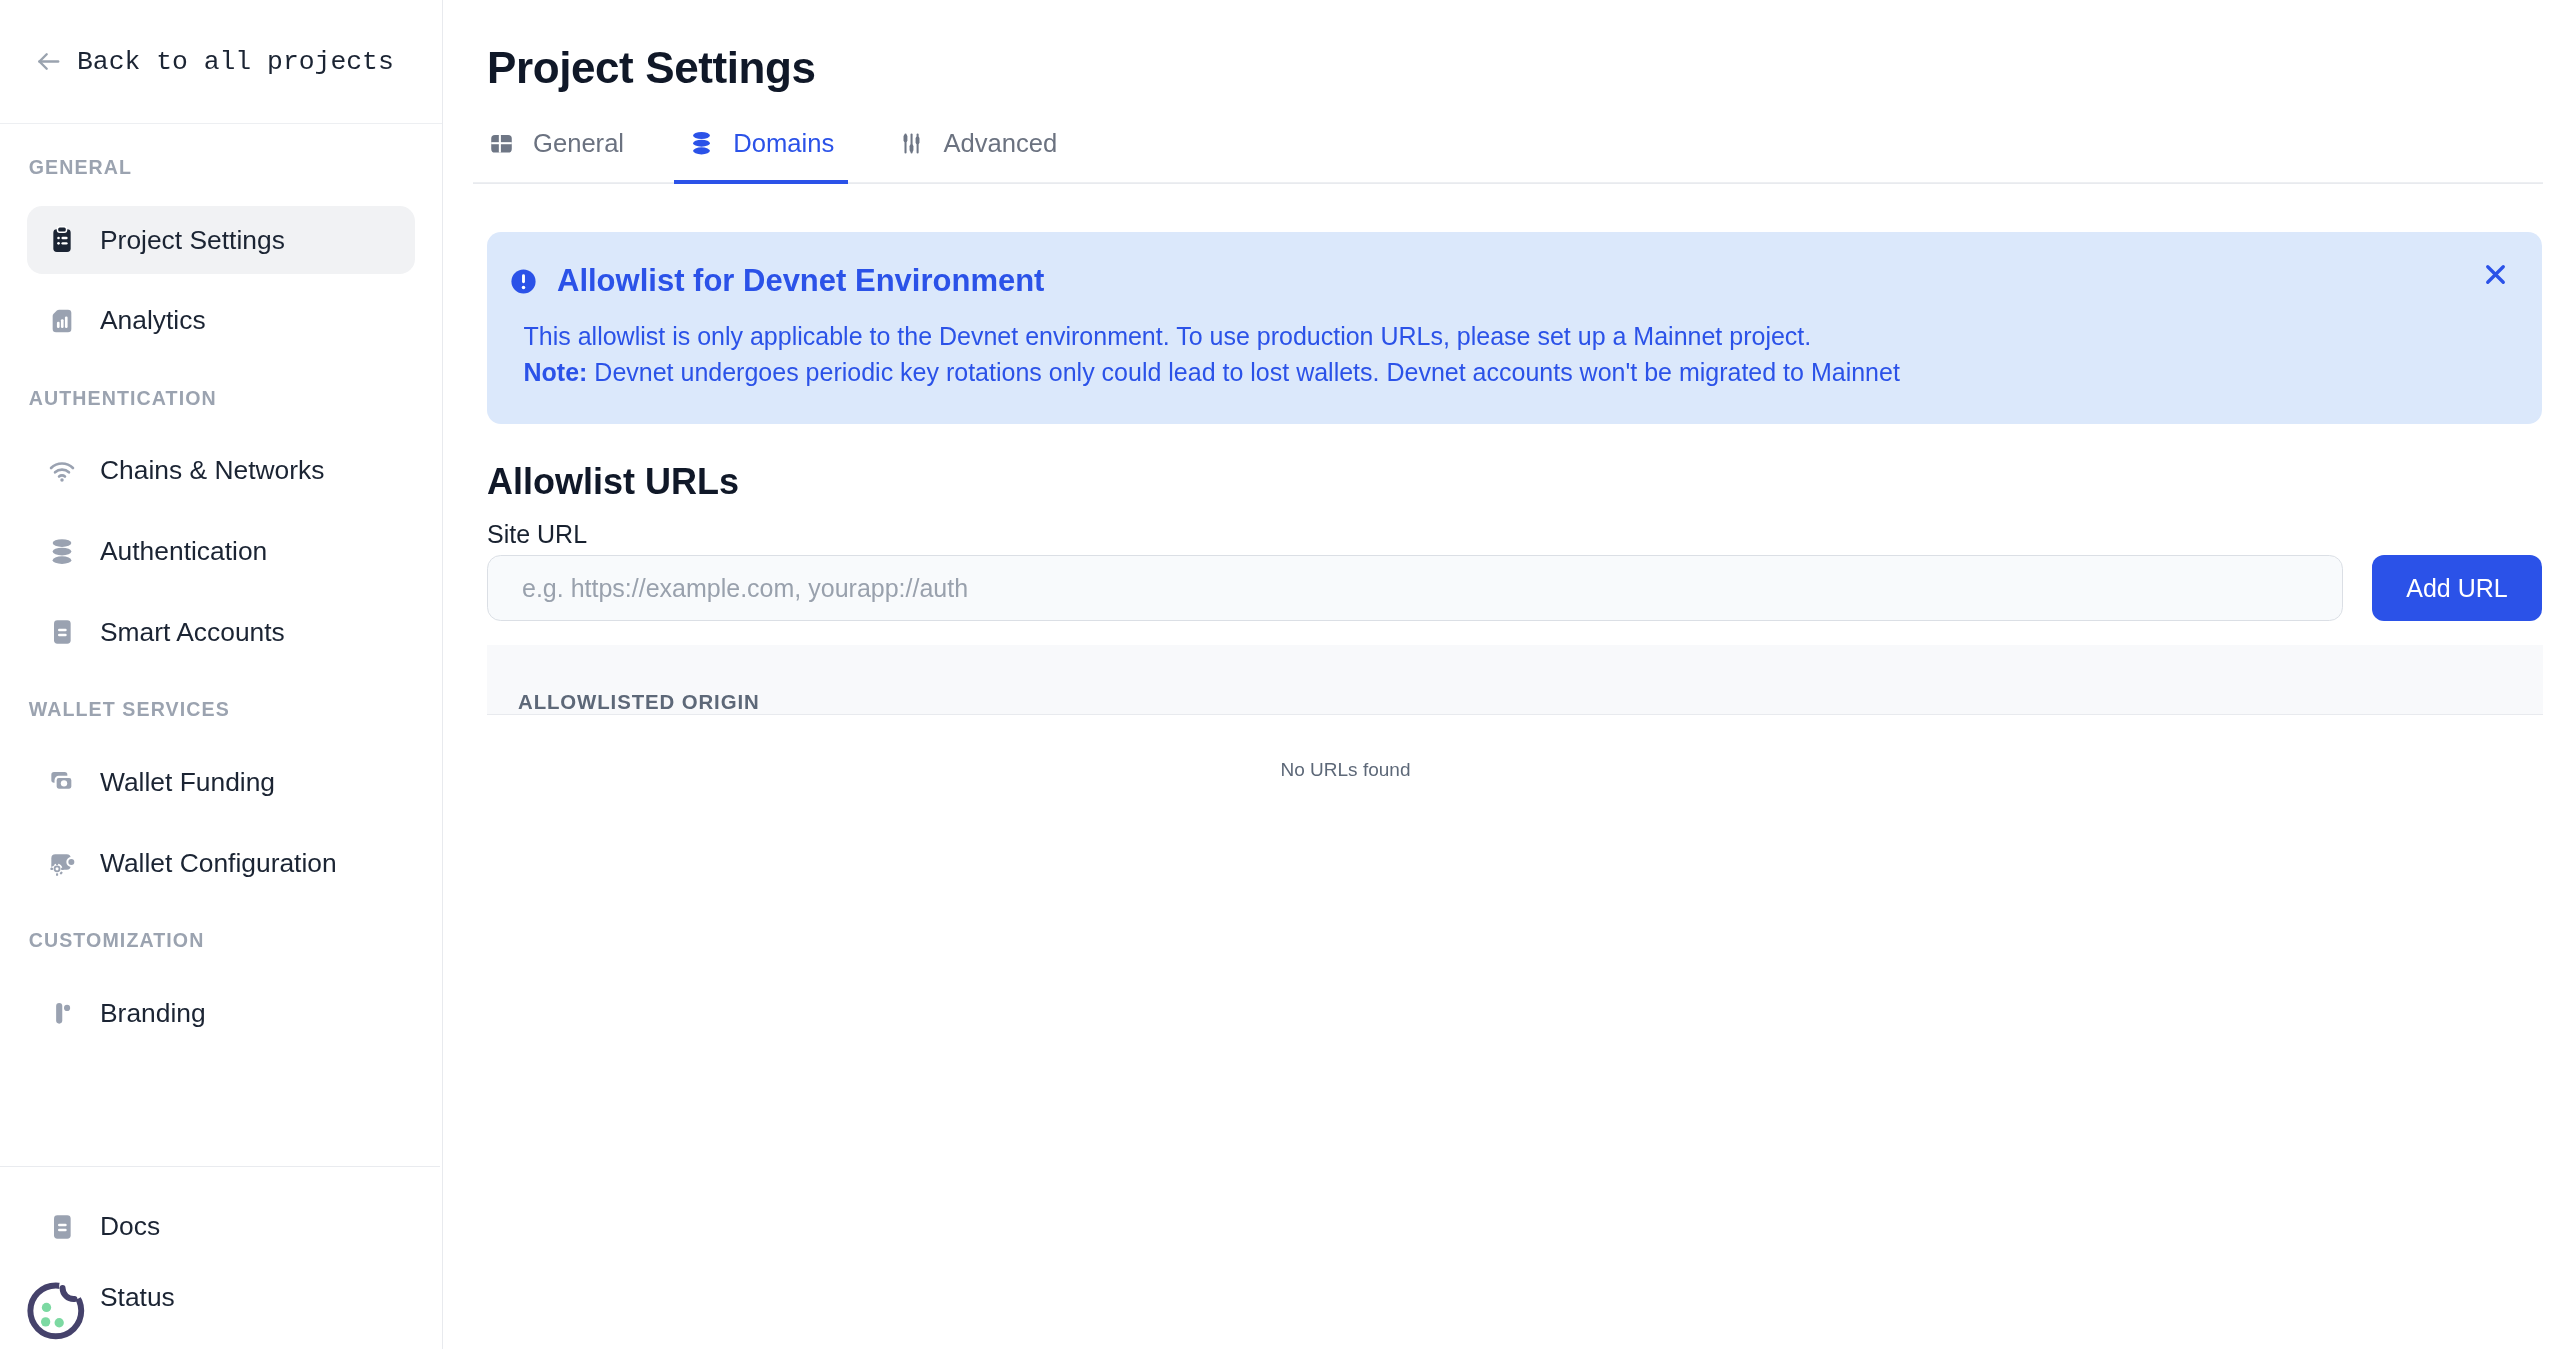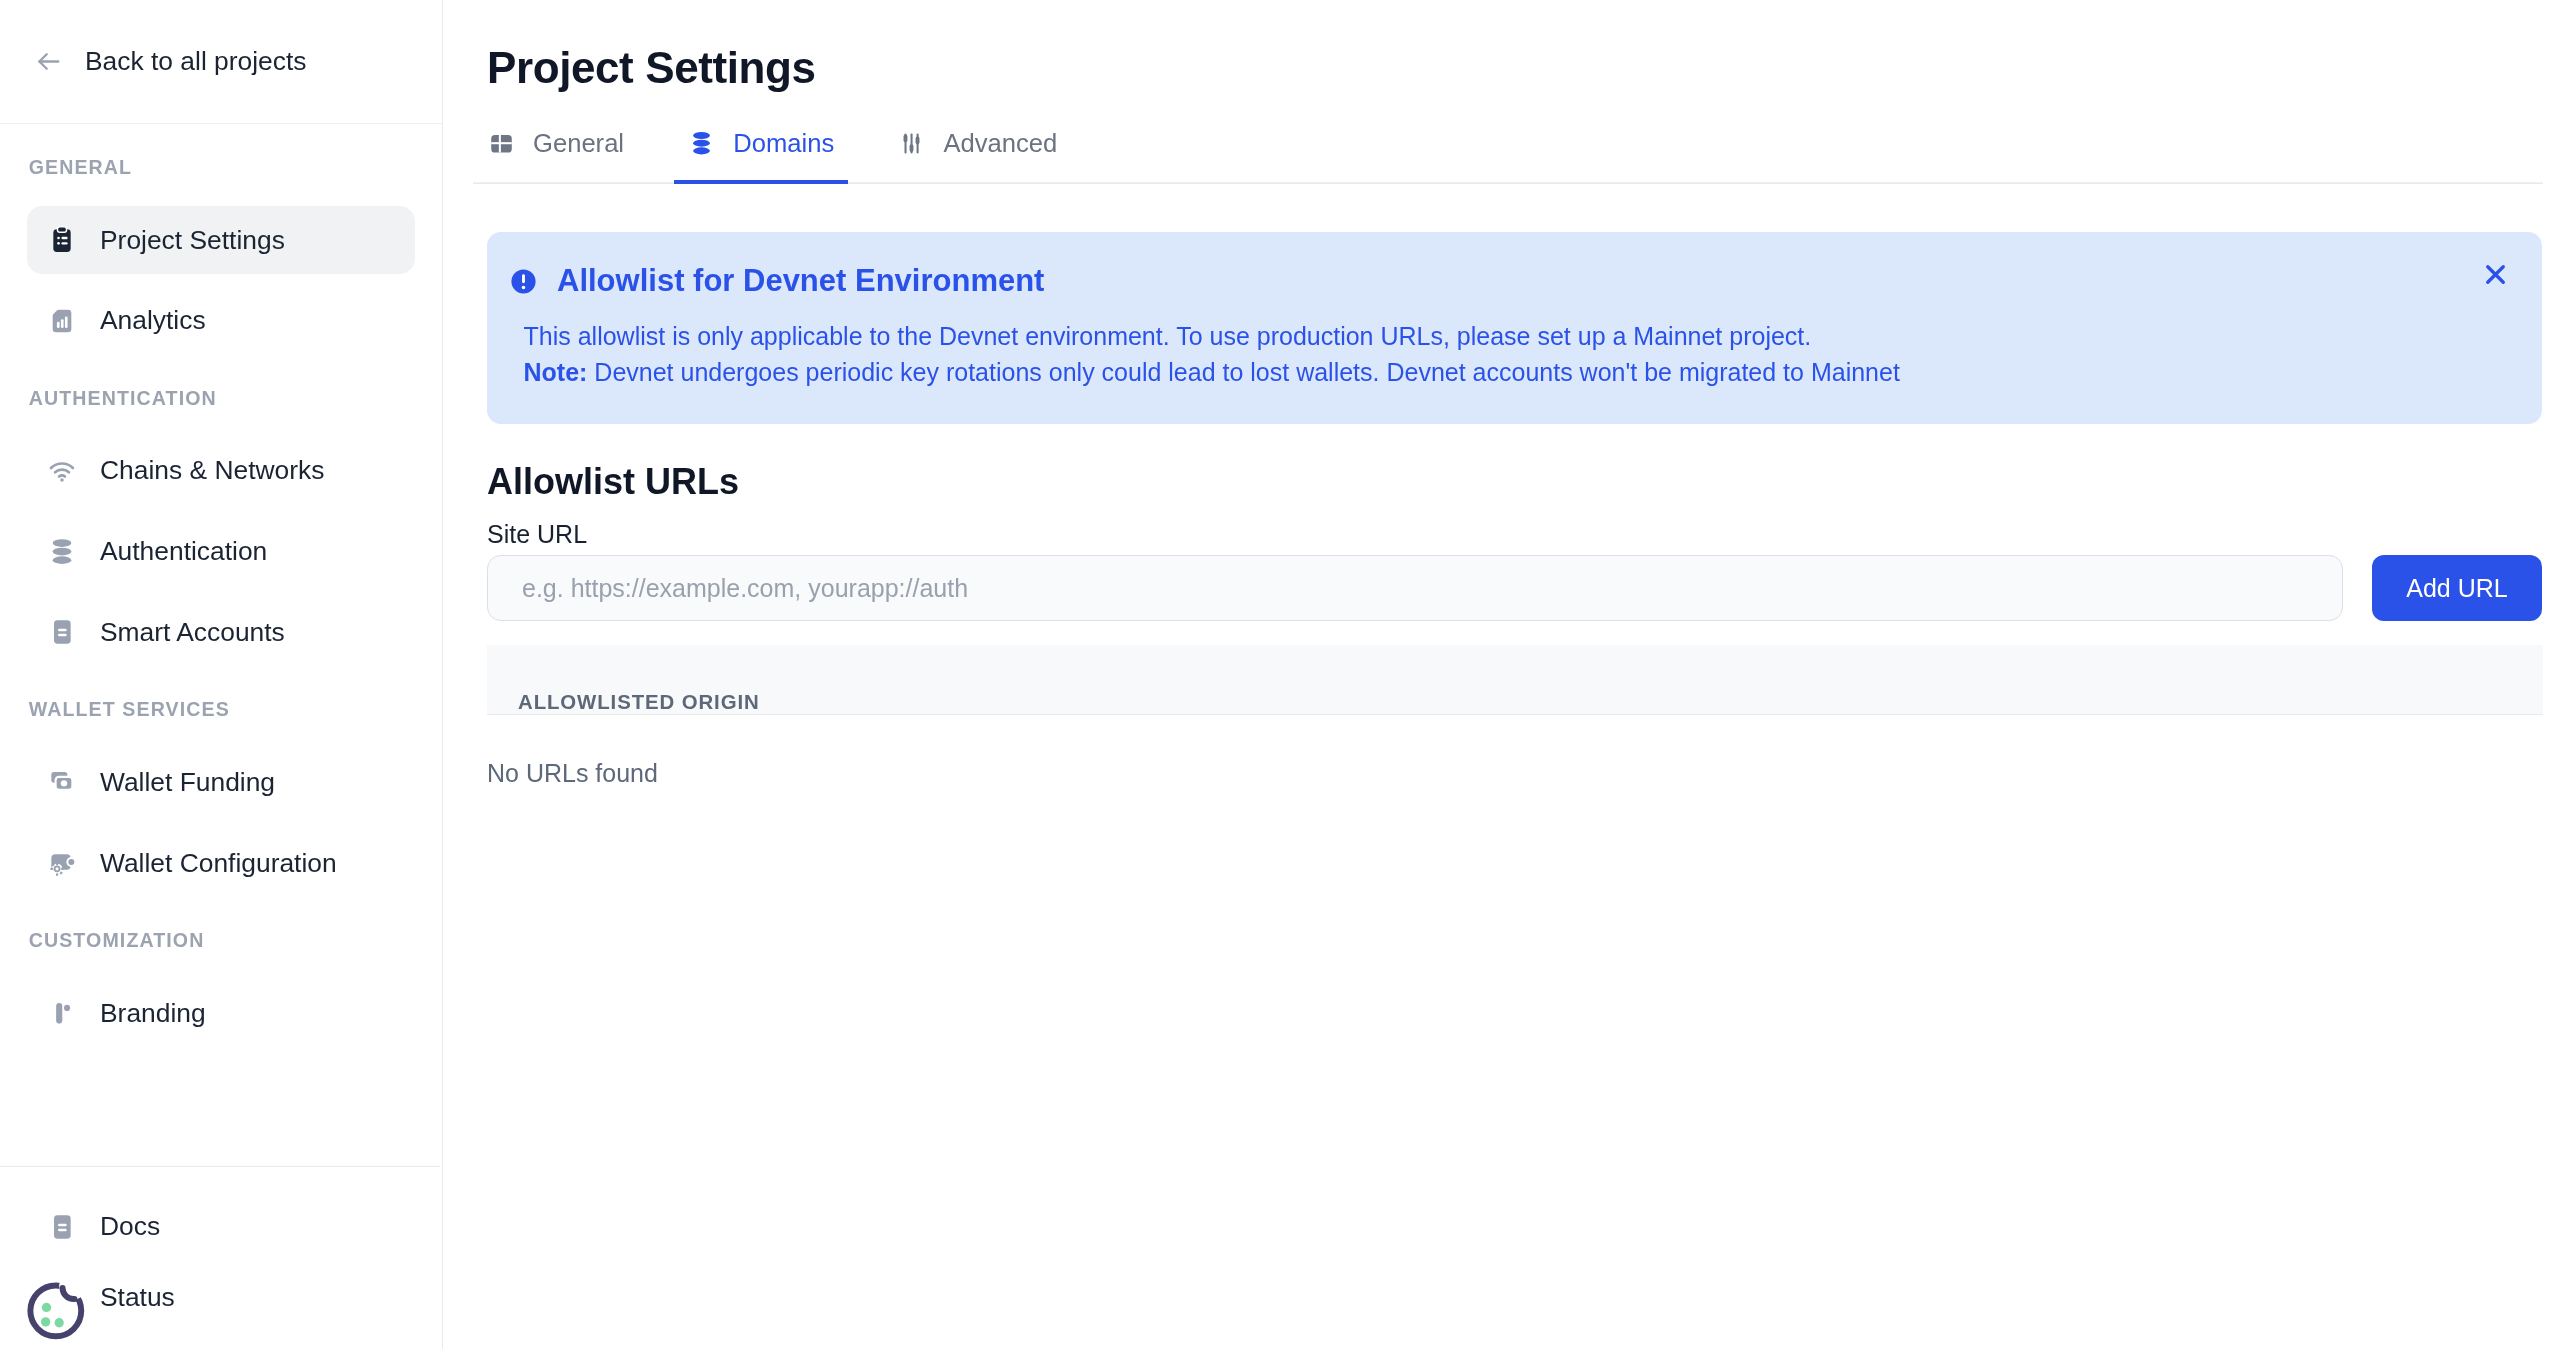--- a/index.html
+++ b/index.html
@@ -8,21 +8,21 @@
     font-family:"Liberation Sans","DejaVu Sans",sans-serif;
     background:#ffffff; color:#1b2433; display:flex;
   }
   
   .sidebar {
     width:443px; min-width:443px; height:1349px; position:relative;
     border-right:1.7px solid #e8eaee; background:#fff;
   }
   .sb-header {
     height:124px; border-bottom:1.7px solid #edeff2;
-    display:flex; align-items:center; gap:22px; padding:0 34px;
+    display:flex; align-items:center; gap:14px; padding:0 34px;font-family:Liberation Mono, monospace;
   }
   .sb-back-label { font-size:26.4px; font-weight:500; color:#1b2433; }
   .sb-nav { height:1012px; overflow:hidden; padding:0 27px; }
   .selector {
     margin-top:32px; height:70px; border:1.7px solid #d4d9e0; border-radius:15.3px;
     display:flex; align-items:center; justify-content:space-between;
     padding:0 20.4px 0 25.6px; cursor:pointer; background:#fff;
   }
   .selector-text {
     font-size:25px; color:#1b2433; white-space:nowrap; overflow:hidden;
@@ -93,21 +93,21 @@
     width:170px; height:66px; background:var(--accent); color:#fff; border:none;
     border-radius:12px; font-size:25px; font-weight:500; cursor:pointer;
     font-family:"Liberation Sans","DejaVu Sans",sans-serif;
   }
   .table { margin-top:24px; width:2056px; }
   .thead {
     height:70px; background:#f8f9fb; border-bottom:1.7px solid #e8eaee;
     display:flex; align-items:flex-end; padding:0 31px;
     font-size:20.4px; font-weight:700; color:#5d6878; letter-spacing:0.9px;
   }
-  .tempty { width:1717px; padding-top:44px; font-size:25px; color:#5d6878; }
+  .tempty { width:1717px; text-align:center; padding-top:44px; font-size:19px; color:#5d6878; }
   svg { display:block; }
 </style>
 </head>
 <body>
 
 <aside class="sidebar">
 
   <div class="sb-header">
     <span class="ic">
       <svg width="29" height="29" viewBox="0 0 24 24" fill="none" stroke="#9aa3af" stroke-width="2" stroke-linecap="round" stroke-linejoin="round">

